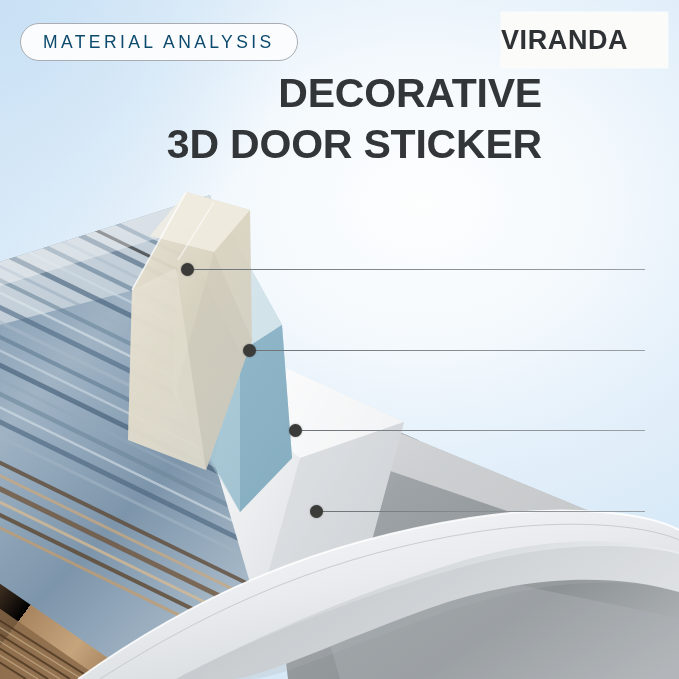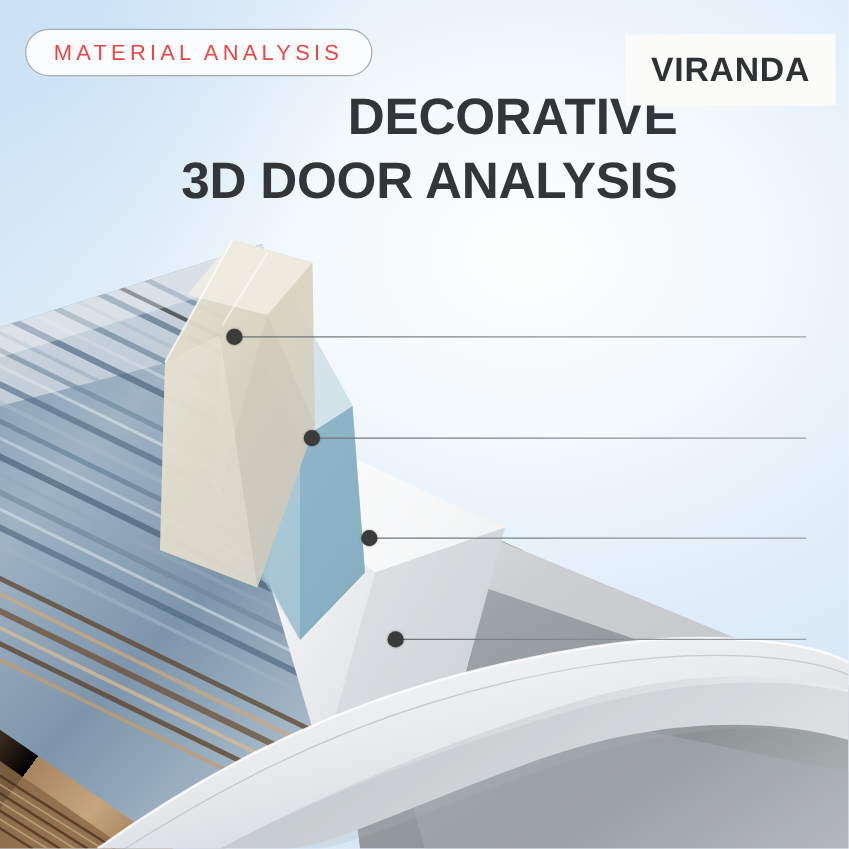--- a/index.html
+++ b/index.html
@@ -34,40 +34,40 @@
     height: 38px; padding: 0 22px;
     display: flex; align-items: center;
     border: 1.4px solid #a9adb2;
     border-radius: 19px;
     background: #fbfcfd;
     box-sizing: border-box;
   }
   .pill span {
     font-size: 17.5px;
     letter-spacing: 3.4px;
-    color: #ef4444;
+    color: #0c4a6e;
     white-space: nowrap;
   }
   .title {
     position: absolute; left: 22px; top: 68px;
     width: 520px;
     font-size: 41px;
     font-weight: bold;
     line-height: 1.24;
     letter-spacing: -0.2px;
     color: #333639;
     text-align: right;
   }
   .title div { white-space: nowrap; }
 
   .brandbox {
-    position: absolute; left: 501px; top: 28px;
+    position: absolute; left: 501px; top: 12px;
     width: 167px; height: 56px;
     background: #fbfbfa;
-    display: flex; align-items: center; justify-content: center;
+    display: flex; align-items: center; justify-content: flex-start;
     box-shadow: 0 0 0 0.5px rgba(255,255,255,0.8);
   }
   .brandbox span {
     font-size: 27px;
     font-weight: bold;
     letter-spacing: 0.6px;
     color: #2f3235;
   }
 
   
@@ -263,21 +263,21 @@
       </g>
     </svg>
   </div>
 
   <div class="pill">
     <span>MATERIAL ANALYSIS</span>
   </div>
 
   <div class="title">
     <div>DECORATIVE</div>
-    <div>3D DOOR ANALYSIS</div>
+    <div>3D DOOR STICKER</div>
   </div>
 
   <div class="brandbox">
     <span>VIRANDA</span>
   </div>
 
   <div id="callout-layer">
       <div class="callout">
         <div class="cl-line" style="left: 187px; top: 269px; width: 458px;"></div>
         <div class="cl-dot" style="left: 181px; top: 263px;"></div>

